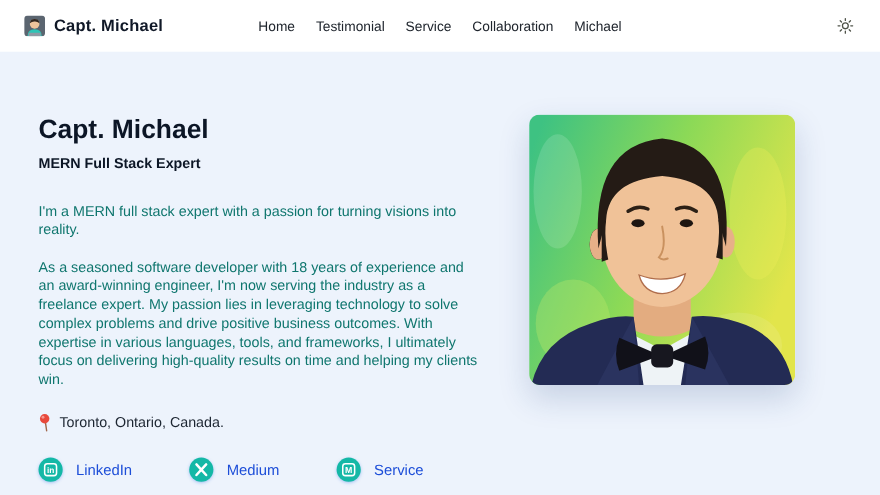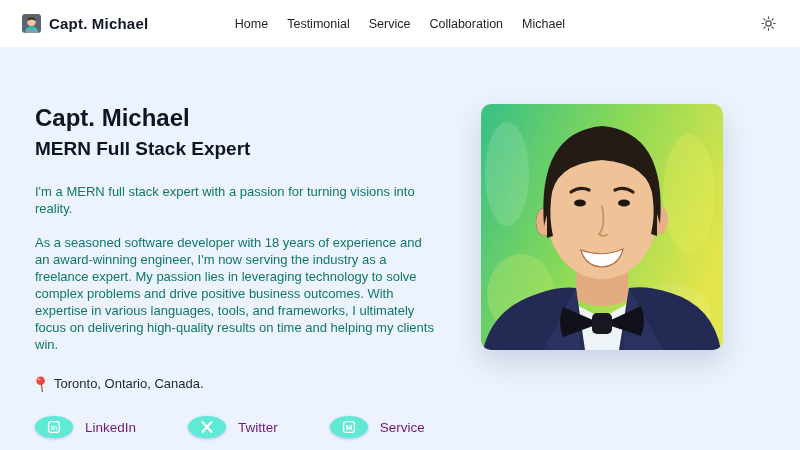--- a/index.html
+++ b/index.html
@@ -35,36 +35,36 @@
   }
 
   
   .hero{
     position:relative; height:403px; background:#edf3fc;
   }
   .hero-text{
     position:absolute; left:35px; top:57px; width:404px;
   }
   .hero-name{ font-size:24px; line-height:28px; font-weight:700; color:#0c1626; }
-  .hero-role{ font-size:19px; line-height:21px; font-weight:700; color:#0c1626; margin-top:6px; }
+  .hero-role{ font-size:13px; line-height:21px; font-weight:700; color:#0c1626; margin-top:6px; }
   .hero-p{ font-size:13px; line-height:17px; color:#0f766e; }
   .p-intro{ margin-top:24px; }
   .p-bio{ margin-top:17px; }
   .location{ margin-top:23px; display:flex; align-items:flex-start; gap:7px;
     font-size:13px; color:#1c2531; }
   .location .pin{ display:inline-flex; width:12px; height:17px; }
 
   .socials{ margin-top:23px; display:flex; align-items:center; gap:52px; }
   .social{ display:flex; align-items:center; gap:12px; text-decoration:none; cursor:pointer; }
   .s-icon{
-    width:38px; height:22px; border-radius:50%; background:#5eead4;
+    width:22px; height:22px; border-radius:50%; background:#14b8a6;
     display:inline-flex; align-items:center; justify-content:center;
     box-shadow:0 1px 3px rgba(28,107,226,.35);
   }
-  .social .s-label{ font-size:13.5px; color:#701a75; }
+  .social .s-label{ font-size:13.5px; color:#1d4ed8; }
 
   .portrait{
     position:absolute; left:481px; top:57px; width:242px; height:246px;
     border-radius:10px; overflow:hidden;
     box-shadow:0 12px 28px rgba(30,60,120,.18);
   }
   .portrait svg{ display:block; }
 </style>
 </head>
 <body>
@@ -130,21 +130,21 @@
           </svg>
         </span>
         <span class="s-label">LinkedIn</span>
       </a>
       <a class="social">
         <span class="s-icon">
           <svg viewBox="0 0 22 22" width="22" height="22">
             <path d="M6.6 6.2 L15.4 15.8 M15.4 6.2 L6.6 15.8" stroke="#ffffff" stroke-width="2.3" stroke-linecap="round"></path>
           </svg>
         </span>
-        <span class="s-label">Twitter</span>
+        <span class="s-label">Medium</span>
       </a>
       <a class="social">
         <span class="s-icon">
           <svg viewBox="0 0 22 22" width="22" height="22">
             <rect x="5.6" y="5.6" width="10.8" height="10.8" rx="2.4" fill="none" stroke="#ffffff" stroke-width="1.4"></rect>
             <text x="11" y="14.2" text-anchor="middle" font-family="Liberation Sans, sans-serif" font-size="8" font-weight="bold" fill="#ffffff">M</text>
           </svg>
         </span>
         <span class="s-label">Service</span>
       </a>

